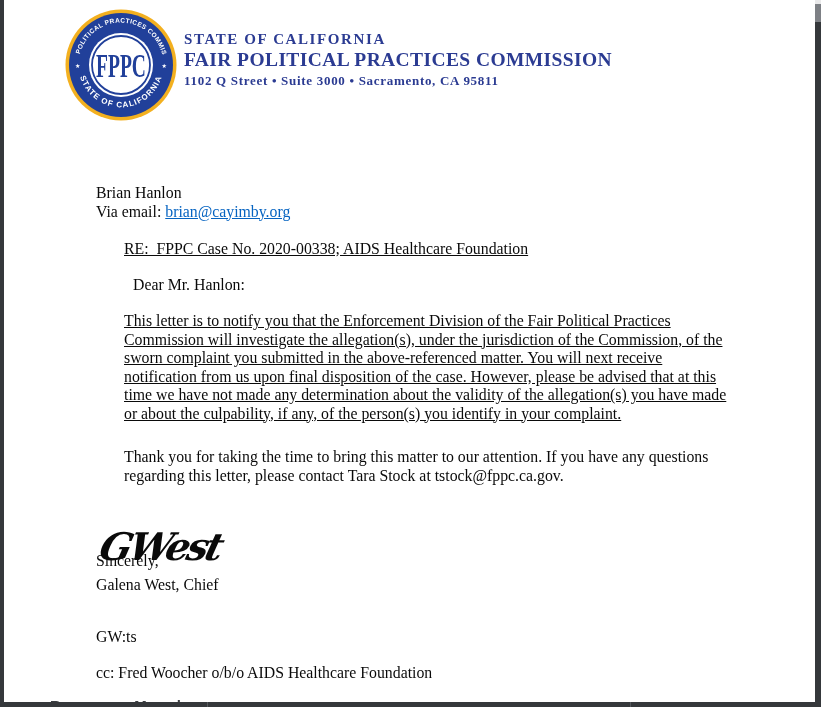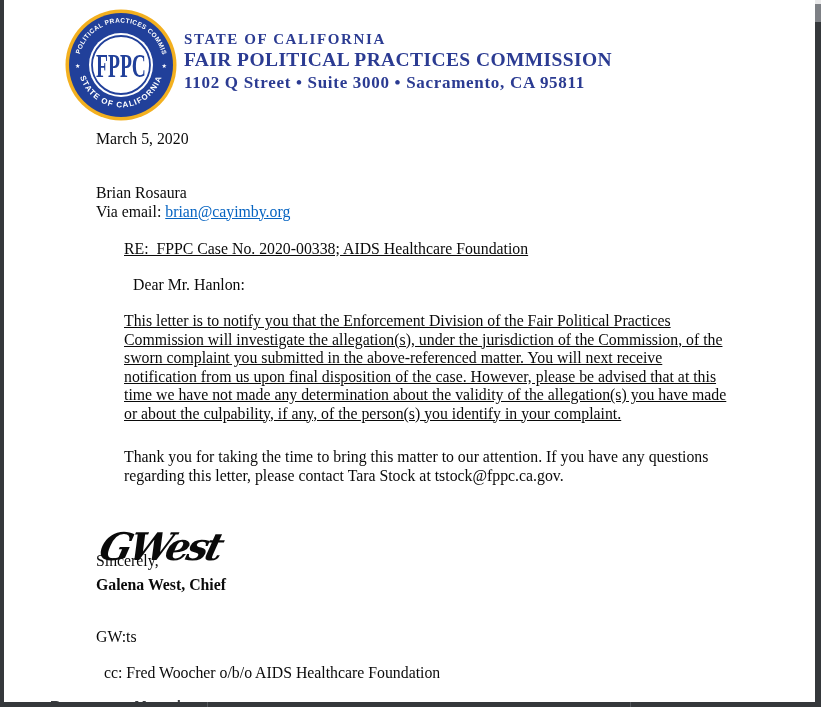--- a/index.html
+++ b/index.html
@@ -24,40 +24,40 @@
   
   .seal { position:absolute; left:64px; top:8px; }
   .seal-arc   { font-family:"Liberation Sans", sans-serif; font-weight:bold; fill:#ffffff; }
   .seal-arc-top    { font-size:6.5px; letter-spacing:0.4px; }
   .seal-arc-bottom { font-size:8px;   letter-spacing:1px; }
   .seal-star  { font-family:"DejaVu Sans", sans-serif; font-size:6px; fill:#ffffff; }
   .seal-fppc  { font-family:"Liberation Serif", serif; font-weight:bold; font-size:34px; fill:#21409a; }
   .lh-text { position:absolute; left:184px; top:31px; color:#2b3b92; white-space:nowrap; }
   .lh-state  { font-size:15px;   font-weight:bold; letter-spacing:1.6px; }
   .lh-agency { font-size:19.5px; font-weight:bold; letter-spacing:0.4px; margin-top:1px; }
-  .lh-addr   { font-size:17px; font-weight:bold; letter-spacing:0.7px; margin-top:2px; }
+  .lh-addr   { font-size:13px; font-weight:bold; letter-spacing:0.7px; margin-top:2px; }
   
   .lline { position:absolute; left:96px; font-size:15.8px; line-height:18.5px; width:690px; }
   .pre { white-space:pre-wrap;margin-left:28px; }
   .l-date       { top:130px; }
   .l-recipient  { top:184px; }
   .l-re         { top:240px; text-decoration:underline; }
   .l-salutation { top:276px;margin-left:37px; }
   .l-p1         { top:312px;text-decoration:underline; }
   .l-p2         { top:448px; }
   .l-closing    { top:516px;margin-top:36px; }
   .l-signature  {
     position:absolute; left:95px; top:524px;
     font-family:"DejaVu Serif", serif; font-style:italic; font-weight:bold;
     font-size:38px; letter-spacing:-3px;
     transform:skewX(-14deg); transform-origin:left bottom;
   }
-  .l-signer     { top:576px;font-weight:bold; }
+  .l-signer     { top:576px; }
   .l-initials   { top:628px; }
-  .l-cc         { top:664px;margin-left:8px; }
+  .l-cc         { top:664px; }
   .email-link { color:#0563c1; text-decoration:underline; cursor:pointer; }
 </style>
 </head>
 <body>
 
 <div class="screen">
 
   <svg class="seal" width="114" height="114" viewBox="0 0 114 114">
     <defs>
       <path id="arcTop" d="M 15.95 46 A 42.5 42.5 0 0 1 98.05 46"></path>
@@ -77,24 +77,23 @@
     <text class="seal-star" x="97.5" y="60">★</text>
     <text class="seal-fppc" x="57" y="68.5" text-anchor="middle" textLength="50" lengthAdjust="spacingAndGlyphs">FPPC</text>
   </svg>
 
   <div class="lh-text">
     <div class="lh-state">STATE OF CALIFORNIA</div>
     <div class="lh-agency">FAIR POLITICAL PRACTICES COMMISSION</div>
     <div class="lh-addr">1102 Q Street • Suite 3000 • Sacramento, CA 95811</div>
   </div>
 
-  <div class="lline l-date">March 5, 2020</div>
 
   <div class="lline l-recipient">
-    <div>Brian Rosaura</div>
+    <div>Brian Hanlon</div>
     <div><span>Via email: </span><a class="email-link">brian@cayimby.org</a></div>
   </div>
 
   <div class="lline l-re pre">RE:  FPPC Case No. 2020-00338; AIDS Healthcare Foundation</div>
 
   <div class="lline l-salutation">Dear Mr. Hanlon:</div>
 
   <div class="lline l-p1 pre">This letter is to notify you that the Enforcement Division of the Fair Political Practices
 Commission will investigate the allegation(s), under the jurisdiction of the Commission, of the
 sworn complaint you submitted in the above-referenced matter. You will next receive

